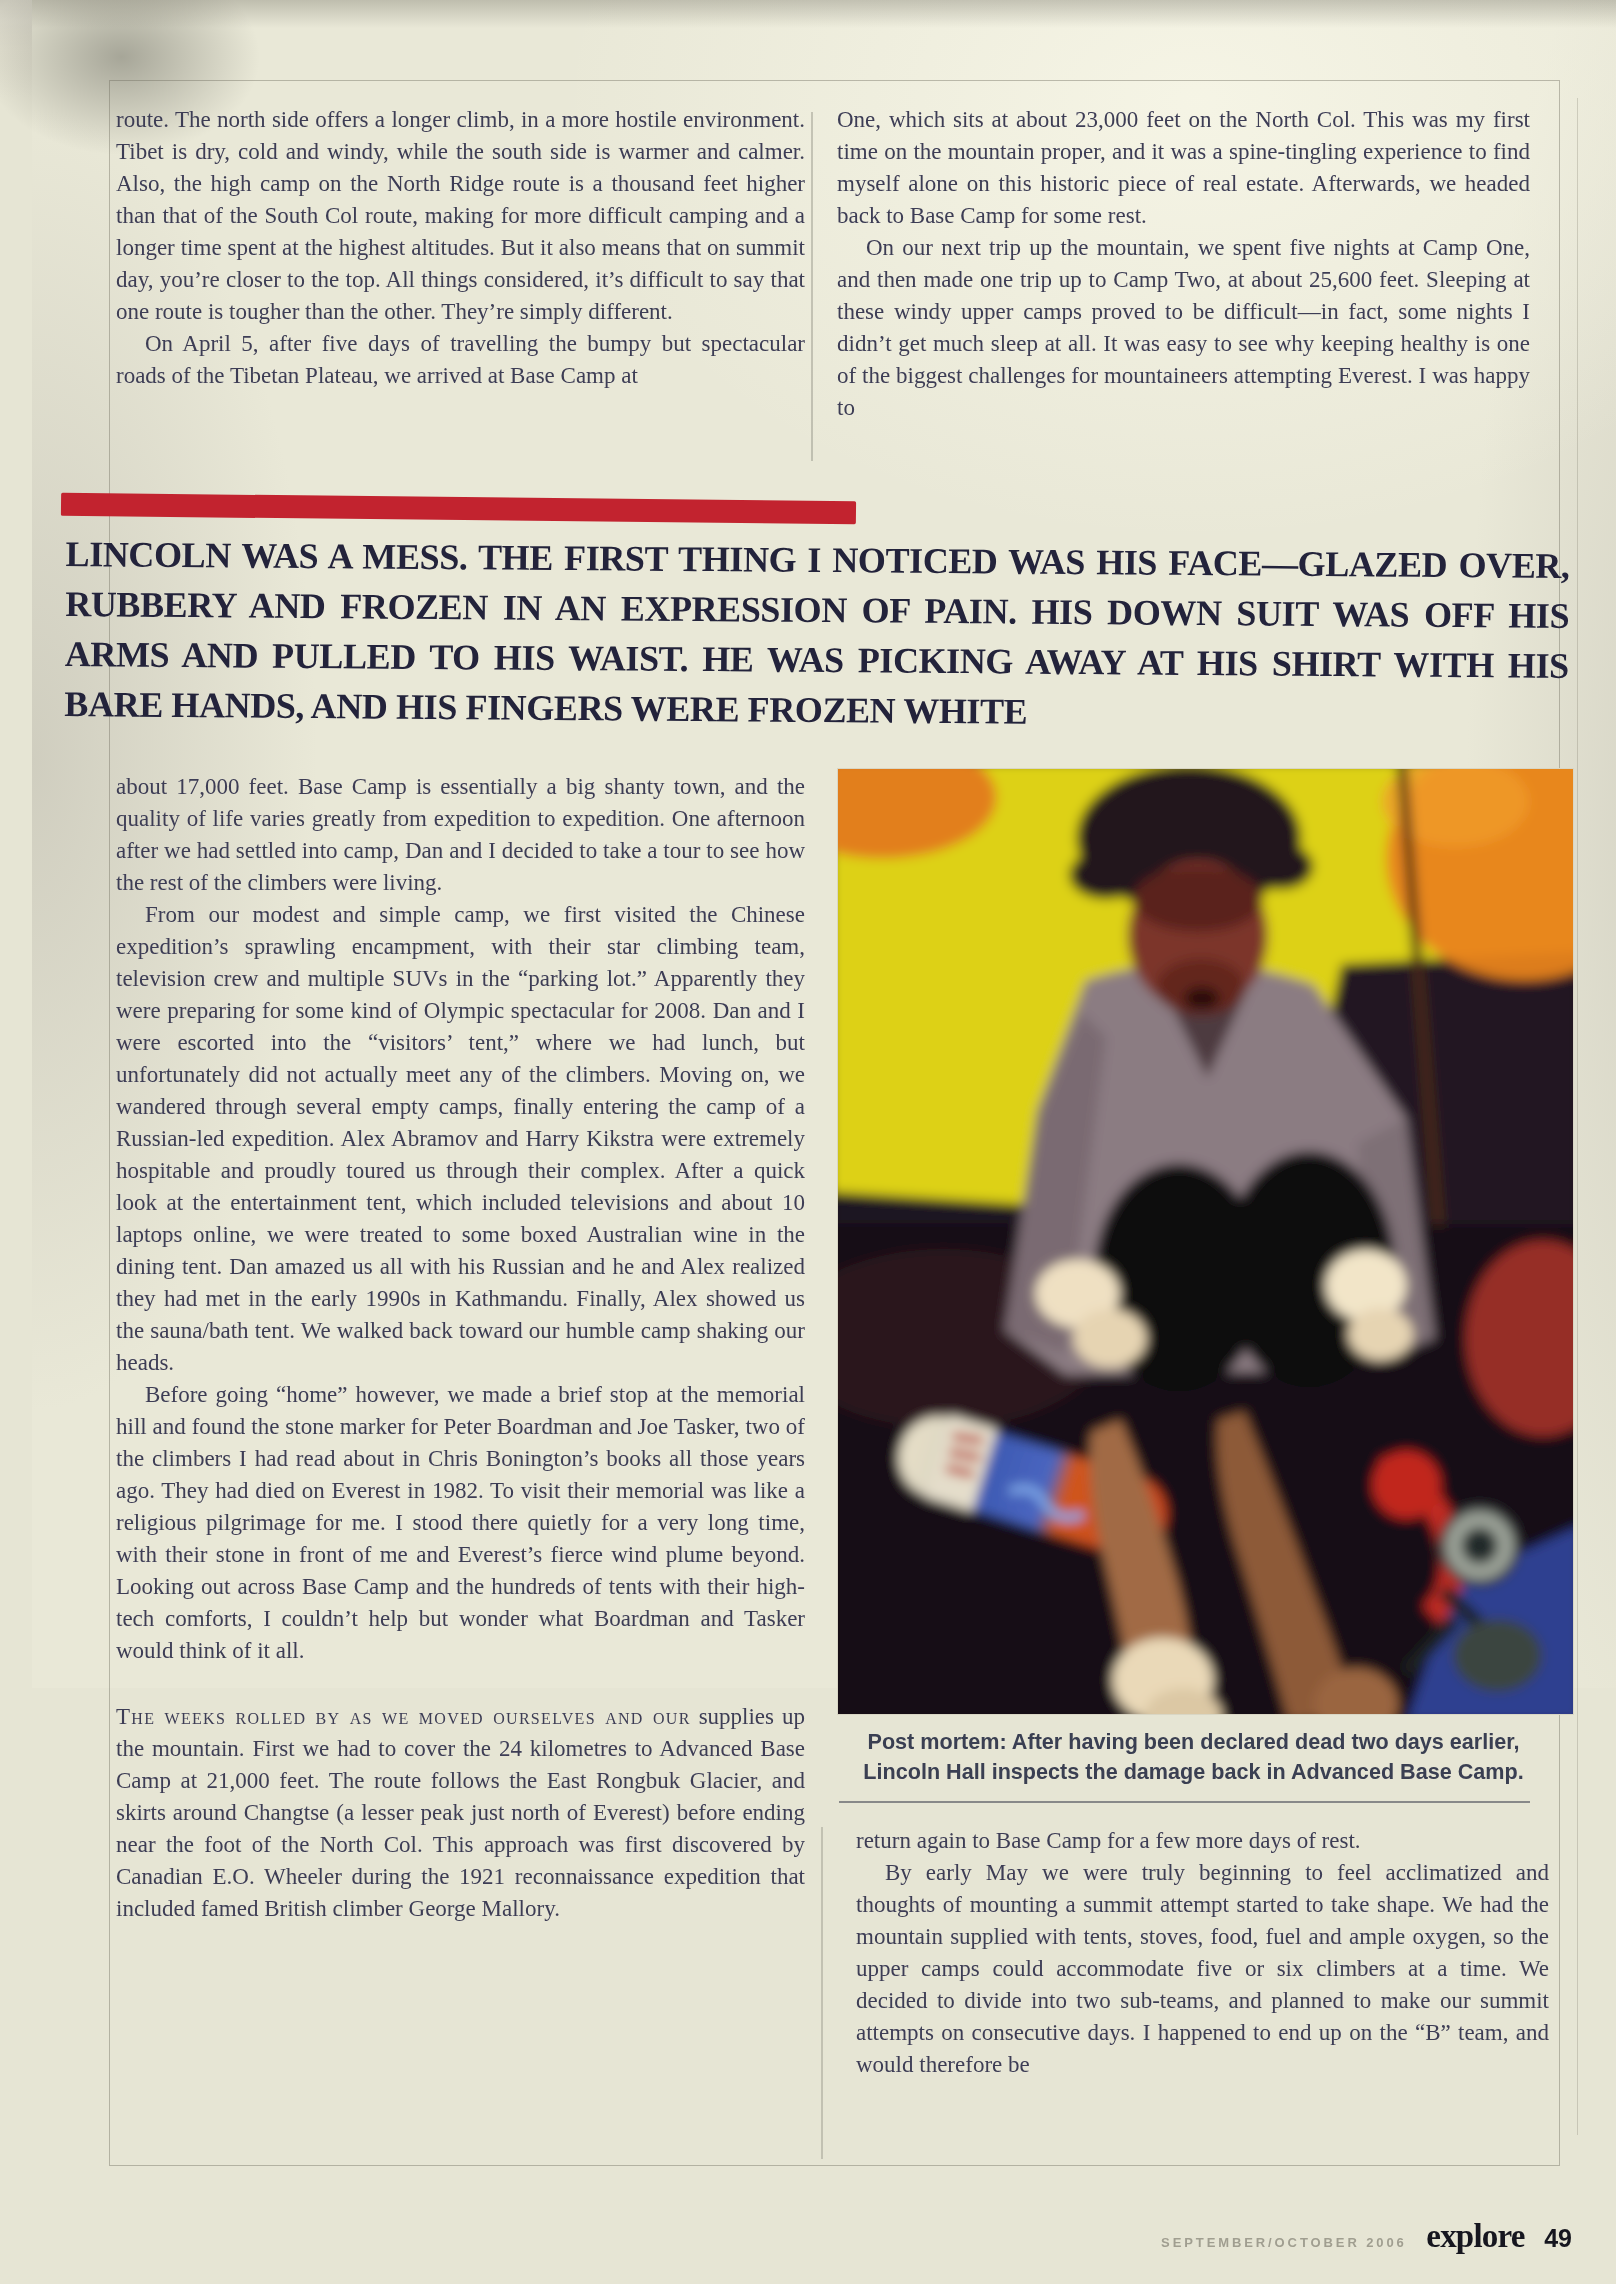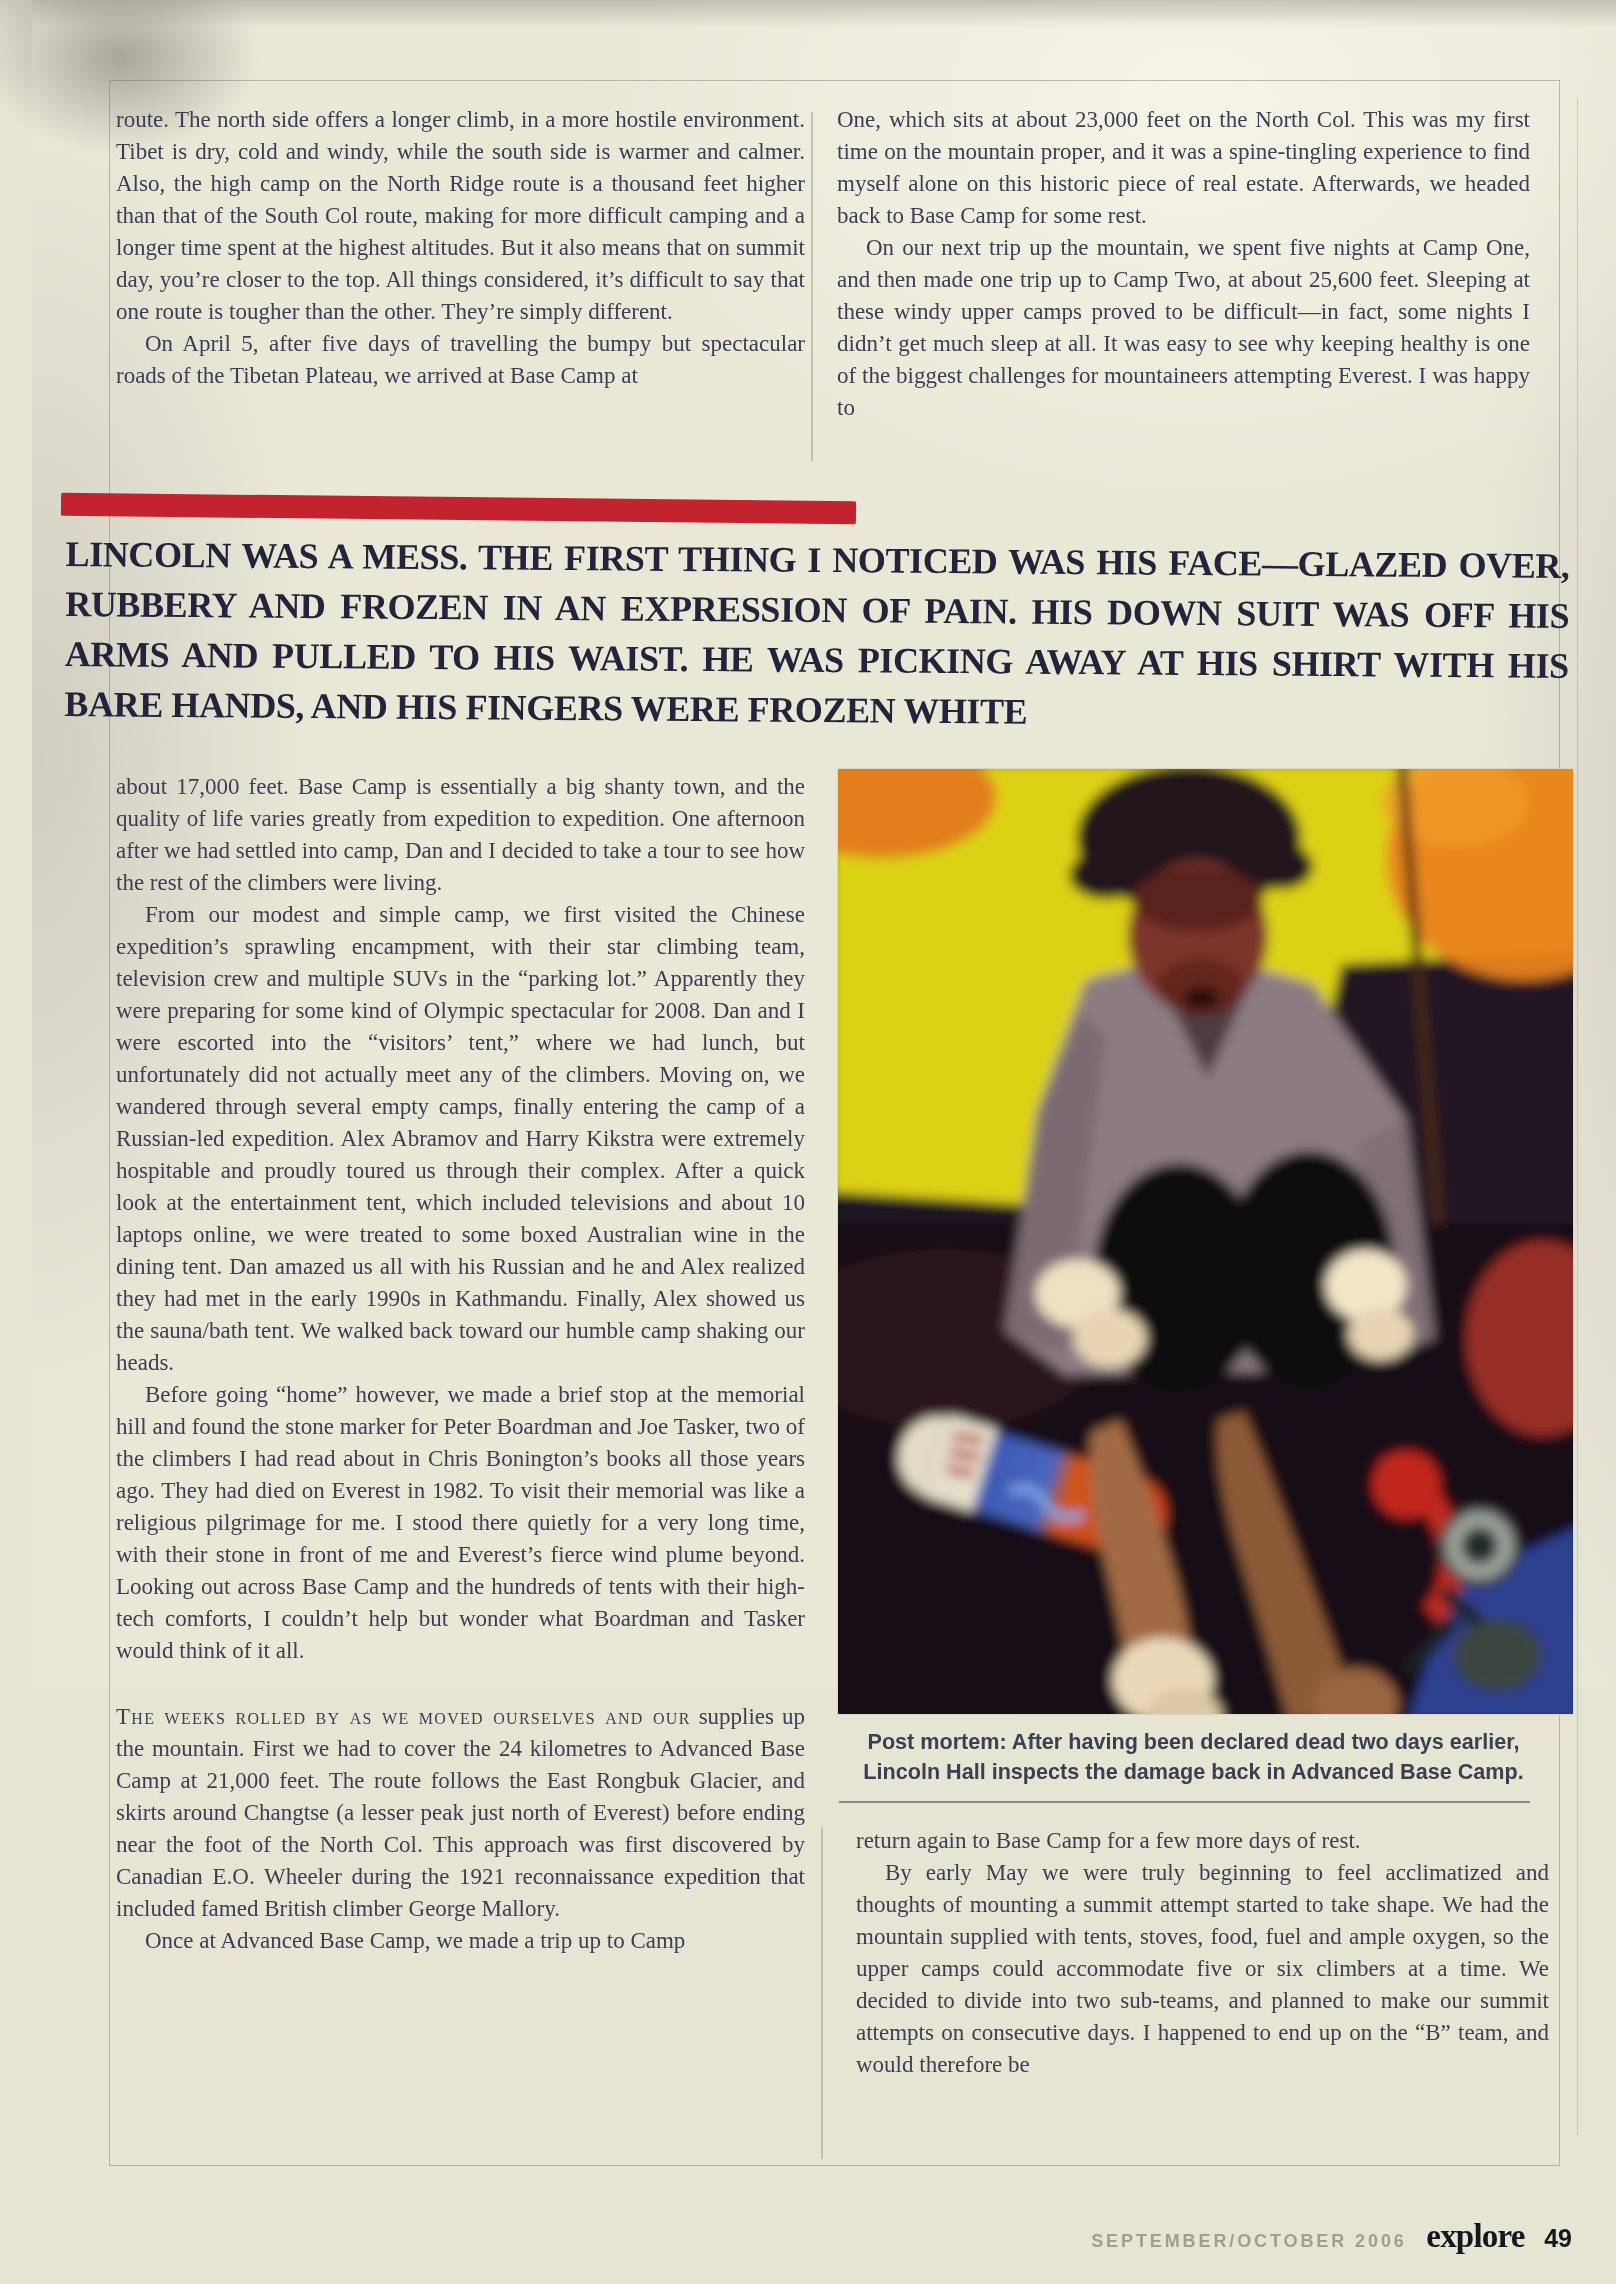--- a/index.html
+++ b/index.html
@@ -47,21 +47,21 @@
     border:0.8px solid #d9d6c4;box-sizing:border-box;overflow:hidden;}
   .photo svg{display:block;width:100%;height:100%;}
 
   .caption{position:absolute;left:812px;top:1727px;width:699px;
     font-family:"Liberation Sans",sans-serif;font-weight:bold;font-size:21.6px;line-height:30px;
     color:#3a3f52;text-align:center;}
   .caption-rule{position:absolute;left:807px;top:1801px;width:691px;height:2.4px;background:rgba(58,62,74,.55);}
 
   .footer{position:absolute;left:888px;top:2218px;width:652px;display:flex;align-items:baseline;
     justify-content:flex-end;gap:19.6px;}
-  .issue{font-family:"Liberation Sans",sans-serif;font-weight:bold;font-size:18px;
+  .issue{font-family:"Liberation Sans",sans-serif;font-weight:bold;font-size:13px;
     letter-spacing:2.9px;color:#a09e90;}
   .mag{font-family:"Liberation Serif",serif;font-weight:bold;font-size:33px;color:#16161f;letter-spacing:-0.8px;}
   .pagenum{font-family:"Liberation Sans",sans-serif;font-weight:bold;font-size:25px;color:#16161f;}
 </style>
 </head>
 <body>
 
 <div class="scan">
   <div class="page">
     <div class="corner-shadow"></div>
@@ -80,21 +80,20 @@
       </div>
 
     <div class="redbar"></div>
     <div class="pullquote">LINCOLN WAS A MESS. THE FIRST THING I NOTICED WAS HIS FACE—GLAZED OVER, RUBBERY AND FROZEN IN AN EXPRESSION OF PAIN. HIS DOWN SUIT WAS OFF HIS ARMS AND PULLED TO HIS WAIST. HE WAS PICKING AWAY AT HIS SHIRT WITH HIS BARE HANDS, AND HIS FINGERS WERE FROZEN WHITE</div>
 
     <div class="col main-left">
         <p>about 17,000 feet. Base Camp is essentially a big shanty town, and the quality of life varies greatly from expedition to expedition. One afternoon after we had settled into camp, Dan and I decided to take a tour to see how the rest of the climbers were living.</p>
         <p class="indent">From our modest and simple camp, we first visited the Chinese expedition’s sprawling encampment, with their star climbing team, television crew and multiple SUVs in the “parking lot.” Apparently they were preparing for some kind of Olympic spectacular for 2008. Dan and I were escorted into the “visitors’ tent,” where we had lunch, but unfortunately did not actually meet any of the climbers. Moving on, we wandered through several empty camps, finally entering the camp of a Russian-led expedition. Alex Abramov and Harry Kikstra were extremely hospitable and proudly toured us through their complex. After a quick look at the entertainment tent, which included televisions and about 10 laptops online, we were treated to some boxed Australian wine in the dining tent. Dan amazed us all with his Russian and he and Alex realized they had met in the early 1990s in Kathmandu. Finally, Alex showed us the sauna/bath tent. We walked back toward our humble camp shaking our heads.</p>
         <p class="indent">Before going “home” however, we made a brief stop at the memorial hill and found the stone marker for Peter Boardman and Joe Tasker, two of the climbers I had read about in Chris Bonington’s books all those years ago. They had died on Everest in 1982. To visit their memorial was like a religious pilgrimage for me. I stood there quietly for a very long time, with their stone in front of me and Everest’s fierce wind plume beyond. Looking out across Base Camp and the hundreds of tents with their high-tech comforts, I couldn’t help but wonder what Boardman and Tasker would think of it all.</p>
         <p class="space-before"><span class="lead">The weeks rolled by as we moved ourselves and our</span> supplies up the mountain. First we had to cover the 24 kilometres to Advanced Base Camp at 21,000 feet. The route follows the East Rongbuk Glacier, and skirts around Changtse (a lesser peak just north of Everest) before ending near the foot of the North Col. This approach was first discovered by Canadian E.O. Wheeler during the 1921 reconnaissance expedition that included famed British climber George Mallory.</p>
-        <p class="indent">Once at Advanced Base Camp, we made a trip up to Camp</p>
       </div>
 
     <figure class="photo">
       <svg viewBox="0 0 905 1162" preserveAspectRatio="none">
         <defs>
           <filter id="pb" x="-5%" y="-5%" width="110%" height="110%">
               <feGaussianBlur stdDeviation="7"></feGaussianBlur>
             </filter>
           <linearGradient id="cyl" x1="0" y1="0" x2="1" y2="0">
             <stop offset="0" stop-color="#e8e0c8"></stop>

